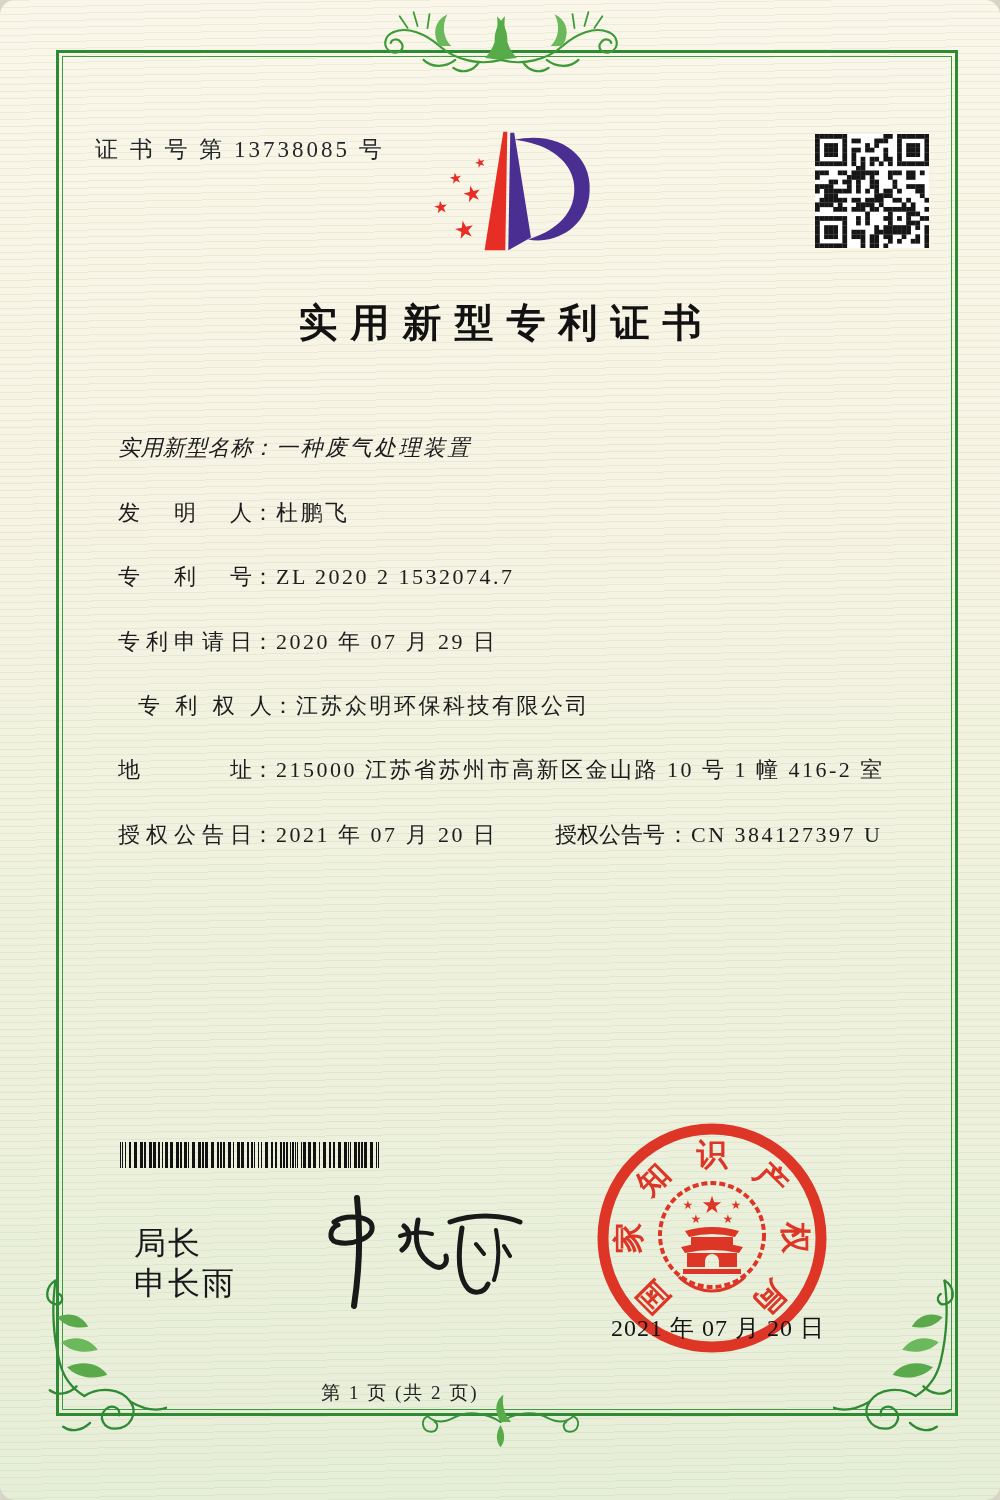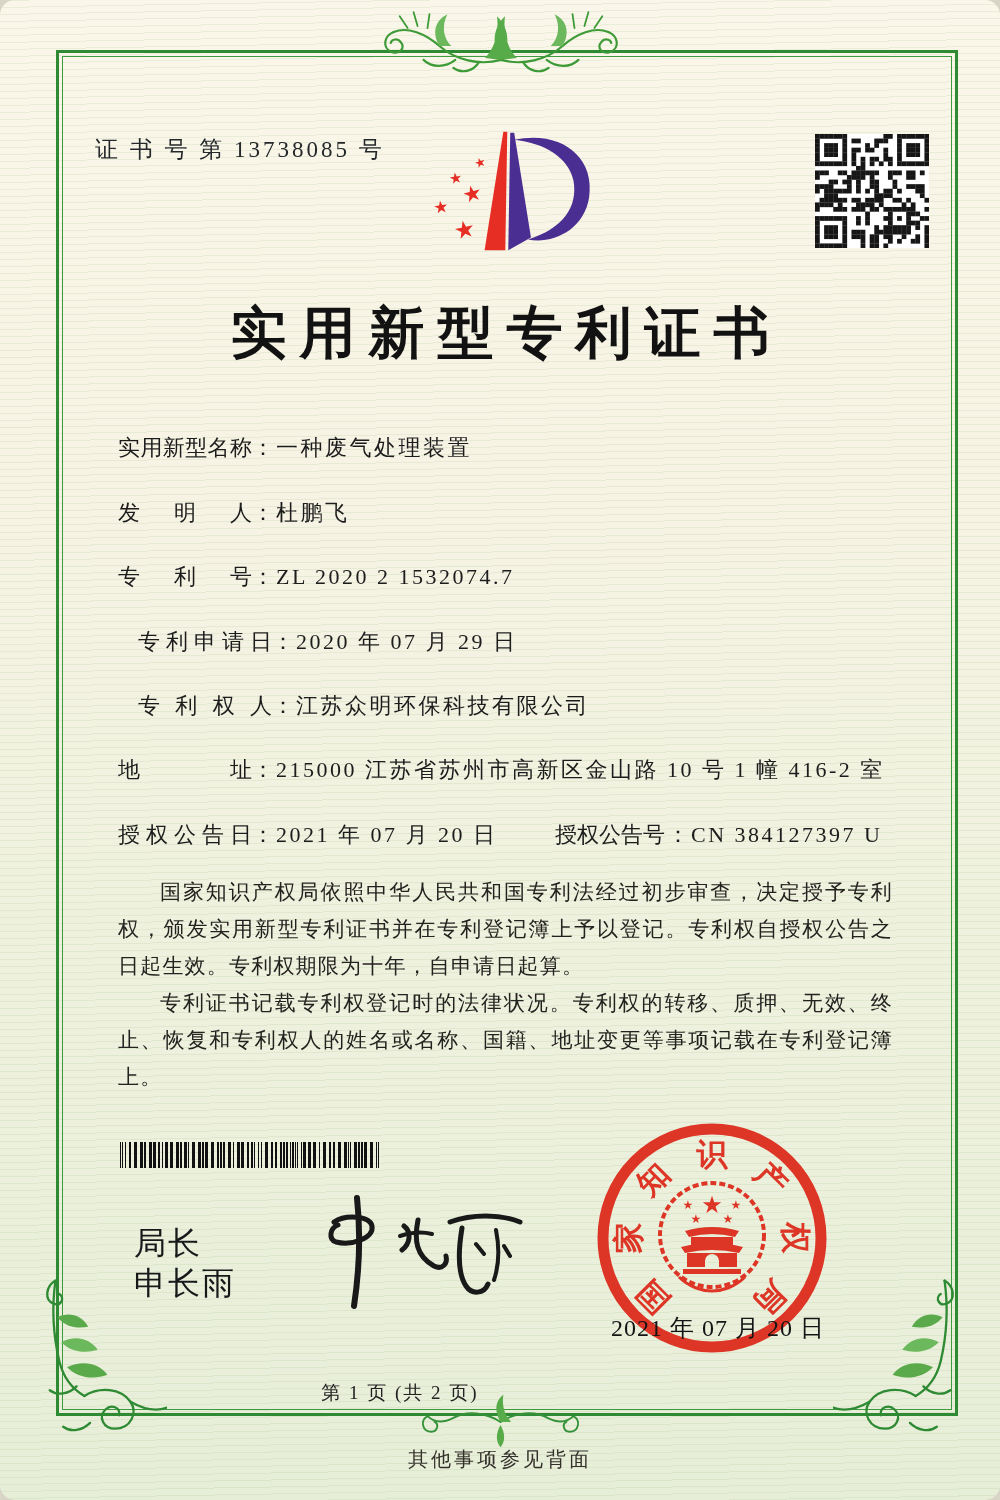--- a/index.html
+++ b/index.html
@@ -11,21 +11,21 @@
   }
   .page::before{ 
     content:""; position:absolute; inset:0; z-index:0; pointer-events:none;
     background:repeating-linear-gradient(179deg, rgba(150,186,120,.16) 0 1px, rgba(150,186,120,0) 1px 7px);
   }
   .frame{position:absolute; left:56px; top:50px; width:896px; height:1360px;
     border:3px solid #2f8a34; z-index:1;}
   .frame::before{content:""; position:absolute; inset:3px; border:1px solid #3e9a3e;}
   .abs{position:absolute; z-index:3;}
   .cert-no{left:95px; top:134px; font-size:23px; letter-spacing:3px; color:#25282b;}
-  .title{left:0; top:296px; width:1000px; text-align:center; font-size:56px; font-weight:700;
+  .title{left:0; top:296px; width:1000px; text-align:center; font-size:39px; font-weight:700;
     letter-spacing:13px; text-indent:13px; color:#121212;}
   .fields{left:118px; top:430px; width:775px; font-size:22px; color:#1c1c1c;}
   .field-row{position:absolute; left:0; white-space:nowrap; height:32px;}
   .flabel{display:inline-block; width:134px; text-align:justify; text-align-last:justify; vertical-align:baseline;}
   .fcolon{display:inline-block; margin:0 2px 0 0;}
   .fvalue{letter-spacing:2.5px;}
   .grant2{position:absolute; left:437px; top:0; white-space:nowrap;}
   .grant2 .flabel2{margin-right:2px;}
   .paras{left:118px; top:874px; width:775px; font-size:21px; line-height:37px;
     letter-spacing:1.2px; color:#24221f; text-align:justify;}
@@ -379,52 +379,48 @@
       <rect x="45.599999999999994" y="109.44" width="4.76" height="4.76" fill="#161616"></rect>
       <rect x="54.72" y="109.44" width="4.76" height="4.76" fill="#161616"></rect>
       <rect x="59.279999999999994" y="109.44" width="4.76" height="4.76" fill="#161616"></rect>
       <rect x="68.39999999999999" y="109.44" width="4.76" height="4.76" fill="#161616"></rect>
       <rect x="109.44" y="109.44" width="4.76" height="4.76" fill="#161616"></rect>
     </svg>
 
   <div class="abs title">实用新型专利证书</div>
 
   <div class="abs fields">
-    <div class="field-row" style="top:3px;">
+    <div class="field-row" style="top:3px;font-style:italic;">
       <span class="flabel">实用新型名称</span><span class="fcolon">：</span><span class="fvalue">一种废气处理装置</span>
     </div>
     <div class="field-row" style="top:68px;">
       <span class="flabel">发明人</span><span class="fcolon">：</span><span class="fvalue">杜鹏飞</span>
     </div>
     <div class="field-row" style="top:132px;">
       <span class="flabel">专利号</span><span class="fcolon">：</span><span class="fvalue">ZL 2020 2 1532074.7</span>
     </div>
-    <div class="field-row" style="top:197px;margin-left:20px;">
+    <div class="field-row" style="top:197px;">
       <span class="flabel">专利申请日</span><span class="fcolon">：</span><span class="fvalue">2020 年 07 月 29 日</span>
     </div>
     <div class="field-row" style="top:261px;margin-left:20px;">
       <span class="flabel">专利权人</span><span class="fcolon">：</span><span class="fvalue">江苏众明环保科技有限公司</span>
     </div>
     <div class="field-row" style="top:325px;">
       <span class="flabel">地址</span><span class="fcolon">：</span><span class="fvalue">215000 江苏省苏州市高新区金山路 10 号 1 幢 416-2 室</span>
     </div>
     <div class="field-row" style="top:390px; width:775px;">
       <span>
         <span class="flabel">授权公告日</span><span class="fcolon">：</span><span class="fvalue">2021 年 07 月 20 日</span>
       </span>
       <span class="grant2">
         <span class="flabel2">授权公告号</span><span class="fcolon">：</span><span class="fvalue">CN 384127397 U</span>
       </span>
     </div>
   </div>
 
-  <div class="abs paras">
-    <p>国家知识产权局依照中华人民共和国专利法经过初步审查，决定授予专利权，颁发实用新型专利证书并在专利登记簿上予以登记。专利权自授权公告之日起生效。专利权期限为十年，自申请日起算。</p>
-    <p>专利证书记载专利权登记时的法律状况。专利权的转移、质押、无效、终止、恢复和专利权人的姓名或名称、国籍、地址变更等事项记载在专利登记簿上。</p>
-  </div>
 
   <svg class="abs" id="barcode" style="left:120px; top:1142px;" width="268" height="26" viewBox="0 0 268 26">
       <rect x="0" y="0" width="1" height="26" fill="#111"></rect>
       <rect x="2" y="0" width="1" height="26" fill="#111"></rect>
       <rect x="5" y="0" width="1" height="26" fill="#111"></rect>
       <rect x="9" y="0" width="2" height="26" fill="#111"></rect>
       <rect x="14" y="0" width="3" height="26" fill="#111"></rect>
       <rect x="20" y="0" width="3" height="26" fill="#111"></rect>
       <rect x="24" y="0" width="2" height="26" fill="#111"></rect>
       <rect x="29" y="0" width="3" height="26" fill="#111"></rect>
@@ -557,15 +553,14 @@
       <path d="M85,30 C70,20 50,18 36,26 C24,32 16,30 10,24"></path>
       <path d="M85,30 C100,20 120,18 134,26 C146,32 154,30 160,24"></path>
       <path d="M10,24 C2,28 4,40 14,40 C20,40 22,32 17,30"></path>
       <path d="M160,24 C168,28 166,40 156,40 C150,40 148,32 153,30"></path>
       <path d="M85,30 C78,18 80,8 88,2 C86,14 90,24 96,30 Z" fill="#57ab49" stroke="none"></path>
       <path d="M85,33 C80,42 80,50 85,56 C90,50 90,42 85,33 Z" fill="#57ab49" stroke="none"></path>
     </g>
   </svg>
 
   <div class="abs footer-page">第 1 页 (共 2 页)</div>
-  <div class="abs back-note">其他事项参见背面</div>
 
 </div>
 
 </body></html>

